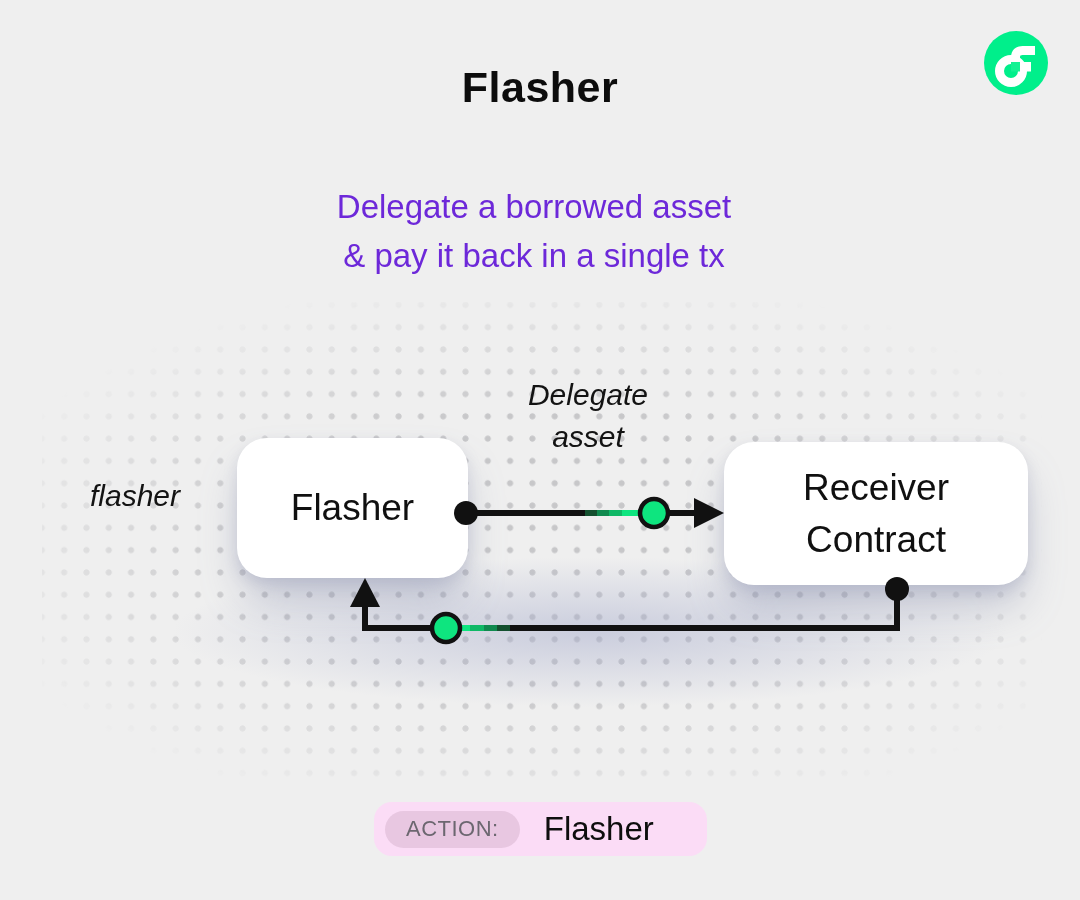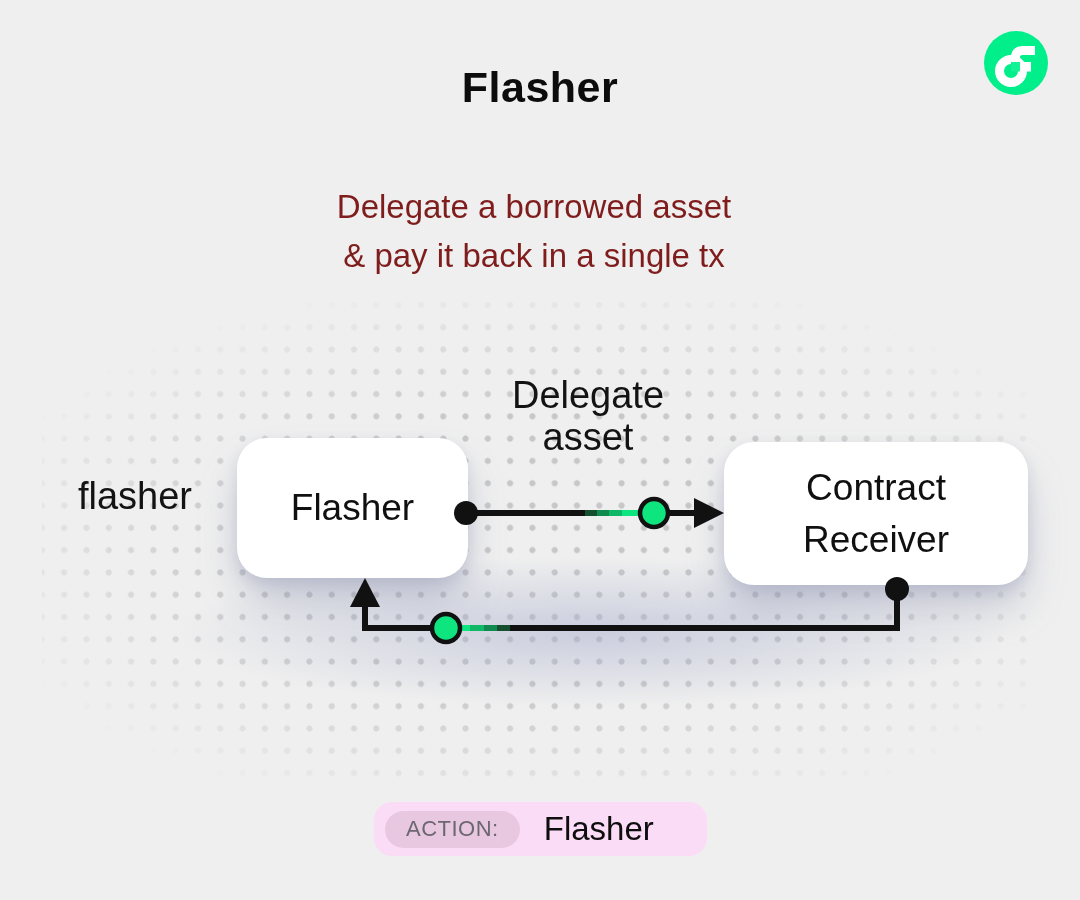--- a/index.html
+++ b/index.html
@@ -19,35 +19,35 @@
     position:absolute; left:50px; top:548px; width:1000px; height:200px;
     background: radial-gradient(ellipse 58% 52% at 54% 42%, rgba(165,171,203,0.50), rgba(165,171,203,0) 72%);
   }
 
   .page-title {
     position:absolute; left:0; right:0; top:63px; text-align:center;
     font-size:43px; font-weight:700; letter-spacing:0.5px; color:#0c0c0c;
   }
   .page-subtitle {
     position:absolute; left:0; right:12px; top:182px; text-align:center;
-    font-size:33px; line-height:49px; color:#7f1d1d;
+    font-size:33px; line-height:49px; color:#6d28d9;
   }
 
   .logo { position:absolute; left:984px; top:31px; width:64px; height:64px; }
 
   .node {
     position:absolute; background:#ffffff; border-radius:30px;
     display:flex; flex-direction:column; align-items:center; justify-content:center;
     color:#101010; text-align:center;
     box-shadow: 0 26px 42px -6px rgba(128,134,168,0.40), 0 6px 14px rgba(128,134,168,0.22);
   }
   .node-flasher { left:237px; top:438px; width:231px; height:140px; font-size:37px; }
   .node-receiver { left:724px; top:442px; width:304px; height:143px; font-size:37px; line-height:52px; }
 
-  .flow-label { position:absolute; font-size:38px; line-height:42px; color:#131313; text-align:center; }
+  .flow-label { position:absolute; font-style:italic; font-size:30px; line-height:42px; color:#131313; text-align:center; }
   .label-call      { left:35px;  top:475px; width:200px; }
   .label-delegate  { left:453px; top:374px; width:270px; }
   .label-repayment { left:450px; top:642px; width:300px; }
 
   .diagram-svg { position:absolute; left:0; top:0; width:1080px; height:900px; pointer-events:none; }
 
   .action-badge {
     position:absolute; left:374px; top:802px; width:333px; height:54px;
     background:#fbdcf6; border-radius:18px;
     display:flex; align-items:center; padding:0 10px 0 11px;
@@ -79,22 +79,22 @@
     <circle cx="27" cy="40" r="11.5" fill="none" stroke="#ffffff" stroke-width="9"></circle>
     <path d="M31.5,40 L31.5,26.5 Q31.5,19.5 38.5,19.5 L51,19.5" fill="none" stroke="#ffffff" stroke-width="9"></path>
     <rect x="36" y="31" width="11" height="9.5" fill="#ffffff"></rect>
     <rect x="27" y="31" width="9" height="9.5" fill="#14f293"></rect>
   </svg>
 
   <div class="node node-flasher">
     <div>Flasher</div>
   </div>
   <div class="node node-receiver">
+    <div>Receiver</div>
     <div>Contract</div>
-    <div>Receiver</div>
   </div>
 
   <svg class="diagram-svg" viewBox="0 0 1080 900">
 
     <line x1="466" y1="513" x2="702" y2="513" stroke="#111111" stroke-width="6"></line>
 
     <line x1="585" y1="513" x2="597" y2="513" stroke="#14502f" stroke-width="6"></line>
     <line x1="597" y1="513" x2="609" y2="513" stroke="#108a4f" stroke-width="6"></line>
     <line x1="609" y1="513" x2="622" y2="513" stroke="#0fb866" stroke-width="6"></line>
     <line x1="622" y1="513" x2="640" y2="513" stroke="#0ee57f" stroke-width="6"></line>

